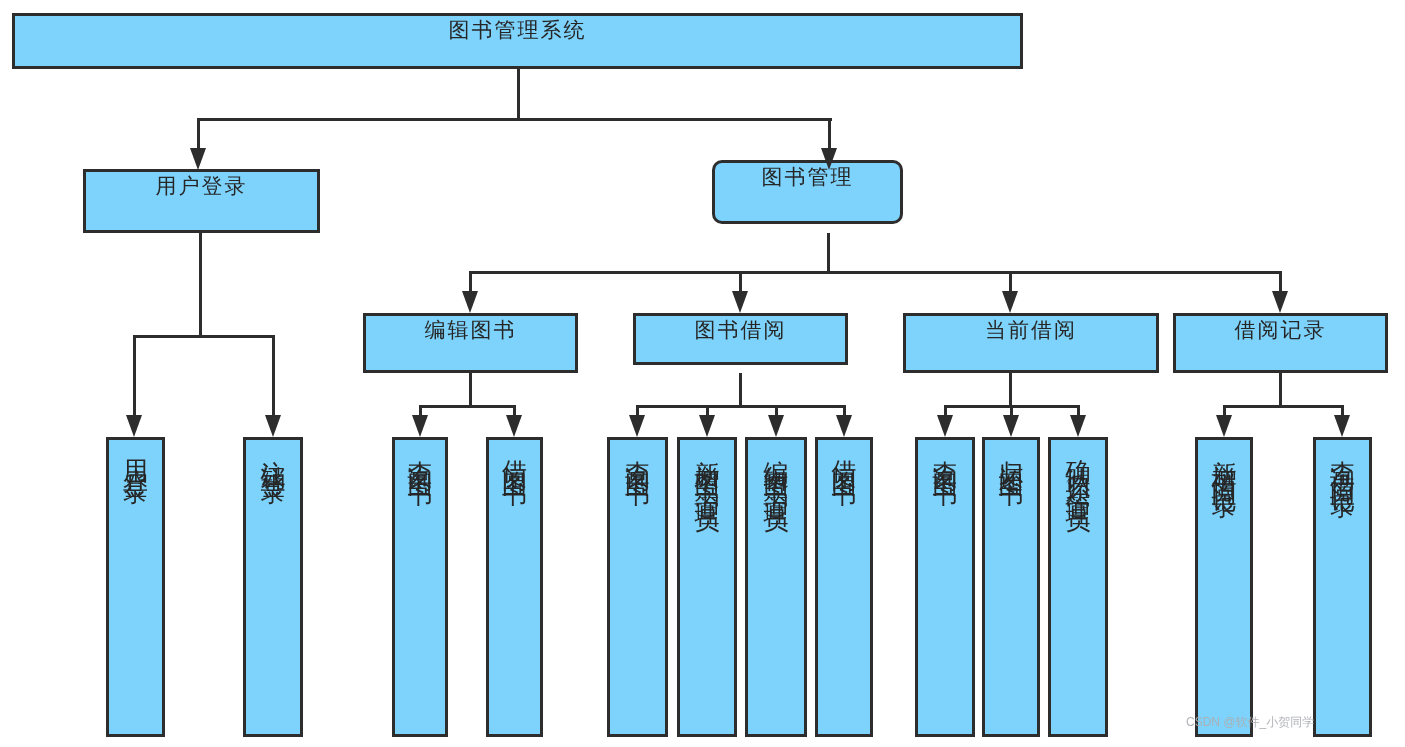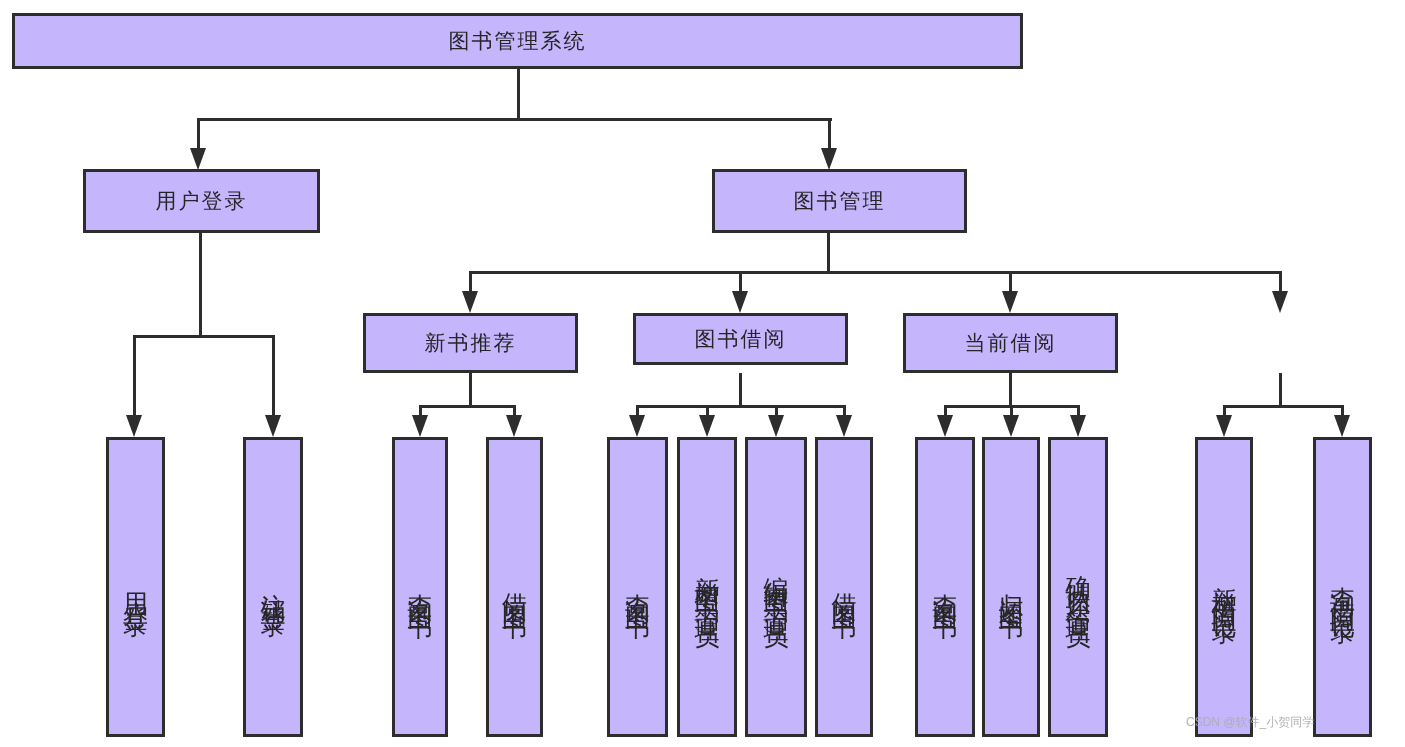--- a/index.html
+++ b/index.html
@@ -8,23 +8,23 @@
     width: 1405px;
     height: 747px;
     background: #ffffff;
     font-family: "Liberation Sans", "DejaVu Sans", sans-serif;
     overflow: hidden;
   }
   .node {
     position: absolute;
     box-sizing: border-box;
     border: 3px solid #2d2d2d;
-    background: #c4b5fd;
+    background: #7dd3fc;
     display: flex;
-    align-items: center;
+    align-items: flex-start;
     justify-content: center;
     color: #262626;
     font-family: Liberation Serif, serif;
   }
   .hnode span {
     font-size: 21px;
     letter-spacing: 2px;
     white-space: nowrap;
   }
   .vnode span {
@@ -58,36 +58,39 @@
 <div id="stage">
 
   <div class="node hnode" style="left:12px; top:13px; width:1011px; height:56px;">
     <span>图书管理系统</span>
   </div>
 
   <div class="node hnode" style="left:83px; top:169px; width:237px; height:64px;">
     <span>用户登录</span>
   </div>
 
-  <div class="node hnode" style="left:712px; top:169px; width:255px; height:64px;">
+  <div class="node hnode" style="left:712px; top:160px; width:191px; height:64px;border-radius:10px;">
     <span>图书管理</span>
   </div>
 
   <div class="node hnode" style="left:363px; top:313px; width:215px; height:60px;">
-    <span>新书推荐</span>
+    <span>编辑图书</span>
   </div>
 
   <div class="node hnode" style="left:633px; top:313px; width:215px; height:52px;">
     <span>图书借阅</span>
   </div>
 
-  <div class="node hnode" style="left:903px; top:313px; width:215px; height:60px;">
+  <div class="node hnode" style="left:903px; top:313px; width:256px; height:60px;">
     <span>当前借阅</span>
   </div>
 
+  <div class="node hnode" style="left:1173px; top:313px; width:215px; height:60px;">
+    <span>借阅记录</span>
+  </div>
 
   <div class="node vnode" style="left:106px; top:437px; width:59px; height:300px;">
     <span>用户登录</span>
   </div>
 
   <div class="node vnode" style="left:243px; top:437px; width:60px; height:300px;">
     <span>注销登录</span>
   </div>
 
   <div class="node vnode" style="left:392px; top:437px; width:56px; height:300px;">

